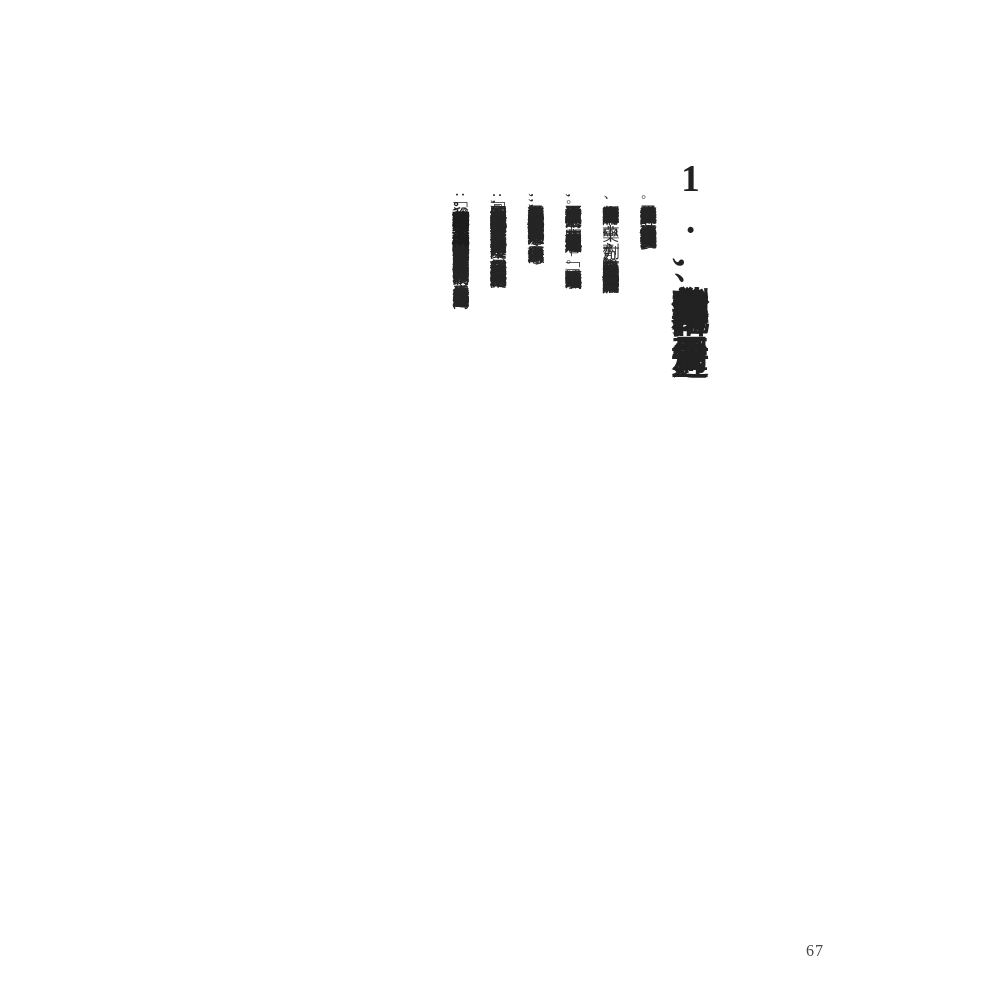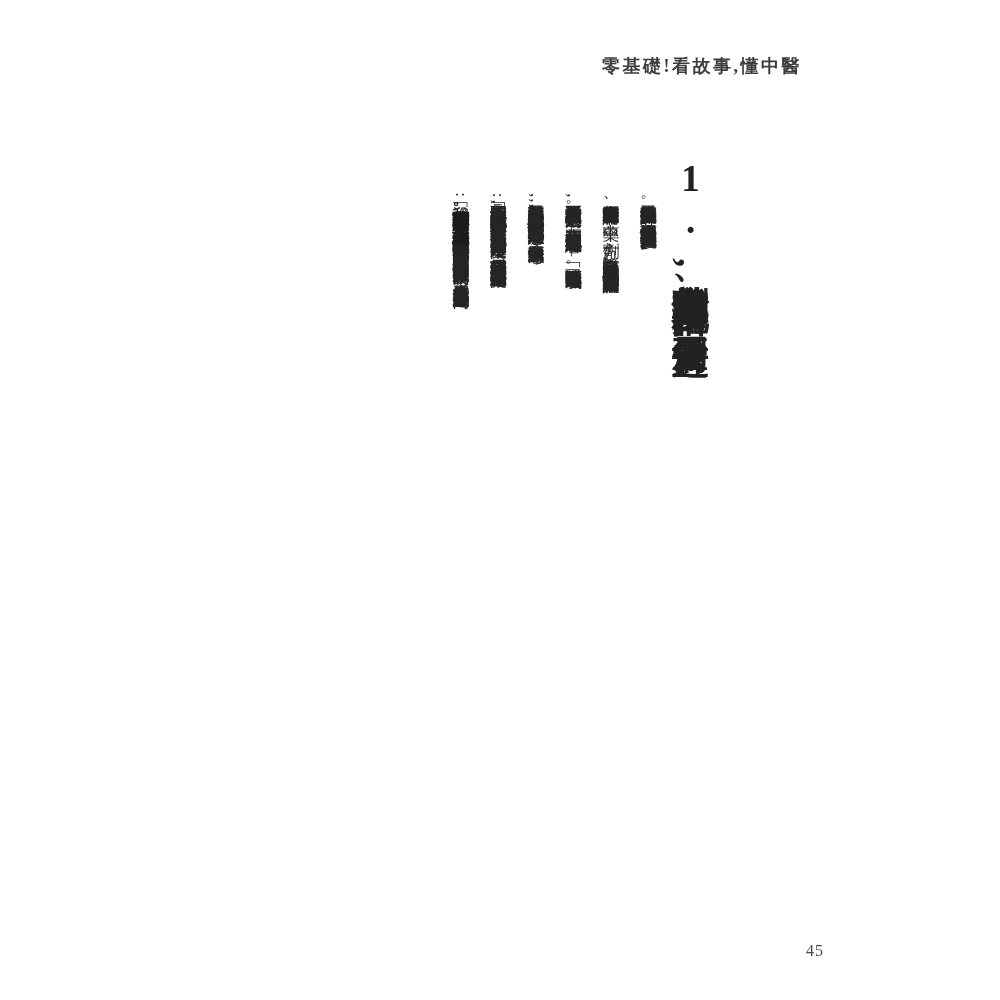--- a/index.html
+++ b/index.html
@@ -67,34 +67,33 @@
     font-size: 16px;
     letter-spacing: 1px;
     color: #4a4a4a;
   }
 </style>
 </head>
 <body>
 
 <div class="page">
 
-  <div class="running-head">零基礎!看故事,懂中醫</div>
 
   <div class="content">
 
     <h1 class="chapter-heading">
       <span class="chapter-num">1.</span><span>方劑就像炒菜,用料要搭配、用量要適宜</span>
     </h1>
 
     <div class="body-text">
       <p>我幫李超安排了觀光旅遊和學習的計畫。觀光旅遊主要由張怡娜帶領,學習交流則是我們三個人都參加。</p>
       <p>我們沒有太多的時間討論中醫基礎理論、中藥、方劑、中醫各科臨床,所以我建議由李超提問題,由我和張怡娜解答的方式,來討論中醫藥的相關知識。</p>
       <p>討論還是在我的工作室裡進行,那是在一天的下午。李超想問的,當然是他最感興趣而且又困惑不解的問題——他感冒時喝的「咖啡」到底是什麼東西。</p>
       <p>聽了李超提出的問題,我立刻拿出處方給他們看,張怡娜一看就知道,這是藿香正氣散和三仁湯的合方加減,是治療暑期外感寒邪、內傷寒溼所導致的感冒。</p>
       <p>李超卻不解的問:「我現在可以承認這些天然的植物是『藥』,可是為什麼不用一種藥,而要用這麼多藥?西藥也常聯合使用,比如治療高血壓,常常是降壓藥、利尿藥和鎮靜藥聯合使用,中藥是不是也這樣,把幾個不同作用的藥組合起來?」</p>
       <p><span class="seg">我說:「</span><span class="seg bold">中藥的方劑和西藥的聯合用藥有本質的不同。西藥聯合使用,在一般情況下,是各藥發揮各自的作用</span><span class="seg">,就像你剛才說的,治療高血壓,降壓藥發揮降壓的作用;鎮靜藥發揮安定情緒和安眠的作用;利尿藥發揮排水利尿、減少血容量的作用,雖然這些都是為了幫助高血壓的</span></p>
     </div>
 
   </div>
 
-  <div class="page-number">45</div>
+  <div class="page-number">67</div>
 
 </div>
 
 </body></html>

